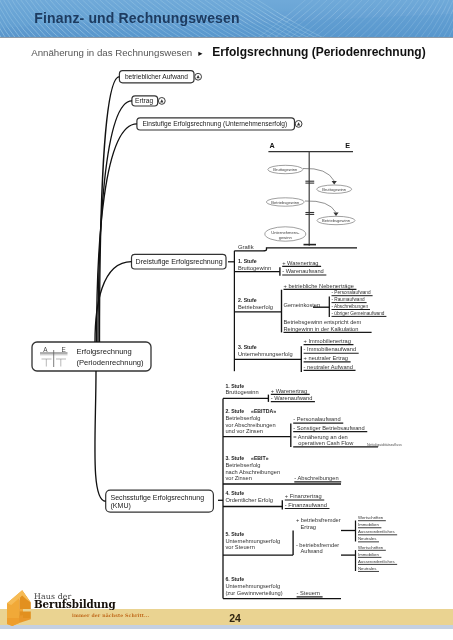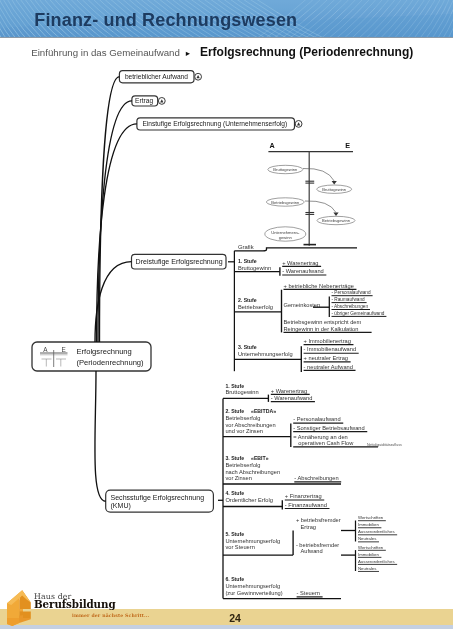--- a/index.html
+++ b/index.html
@@ -2,21 +2,21 @@
 <html><head>
 <meta charset="utf-8">
 <style>
 html,body{margin:0;padding:0;background:#ffffff;}
 body{width:453px;height:640px;font-family:"Liberation Sans",sans-serif;overflow:hidden;}
 .page{position:relative;width:453px;height:640px;background:#fff;overflow:hidden;}
 
 
 .banner{position:absolute;left:0;top:0;width:453px;height:38px;overflow:hidden;background:#5e9fd4;}
 .banner svg{position:absolute;left:0;top:0;}
-.banner-title{position:absolute;left:34.3px;top:9.6px;font-size:18px;font-weight:bold;color:#1d3b60;letter-spacing:.15px;}
+.banner-title{position:absolute;left:34.3px;top:9.6px;font-size:14px;font-weight:bold;color:#1d3b60;letter-spacing:.15px;}
 .banner-rule{position:absolute;left:0;top:37px;width:453px;height:1px;background:#8c99a6;}
 
 
 .crumb{position:absolute;left:31.2px;top:45.2px;font-size:9.7px;color:#555;white-space:nowrap;}
 .crumb .sep{color:#111;font-size:8.5px;padding:0 9.8px 0 6px;position:relative;top:-0.5px;}
 .crumb .cur{color:#111;font-weight:bold;font-size:12px;}
 
 
 .map{position:absolute;left:0;top:58px;}
 
@@ -148,21 +148,21 @@
           <path d="M 470 -358 A 486 486 0 0 1 -16 128"></path>
           <path d="M 470 -370 A 498 498 0 0 1 -28 128"></path>
         </g>
       <path d="M0 28 C 110 22 250 10 453 6 L453 0 L0 0 Z" fill="#6ea8d8" opacity="0.35"></path>
       <path d="M0 38 C 120 33 260 22 453 14 L453 38 Z" fill="#5a9ccf" opacity="0.3"></path>
     </svg>
     <div class="banner-title">Finanz- und Rechnungswesen</div>
   </div>
   <div class="banner-rule"></div>
 
-  <div class="crumb"><span>Einführung in das Gemeinaufwand</span><span class="sep">▸</span><span class="cur">Erfolgsrechnung (Periodenrechnung)</span></div>
+  <div class="crumb"><span>Annäherung in das Rechnungswesen</span><span class="sep">▸</span><span class="cur">Erfolgsrechnung (Periodenrechnung)</span></div>
 
   <svg class="map" id="map" width="453" height="560" viewBox="0 0 453 560">
       <rect x="32" y="284" width="119" height="29" rx="5" ry="5" fill="#fff" stroke="#333" stroke-width="1.3"></rect>
       <g>
         <path d="M40 295 h27.5" fill="none" stroke="#555" stroke-width="0.95" stroke-linecap="butt"></path>
         <path d="M40 296.8 h27.5" fill="none" stroke="#888" stroke-width="0.55" stroke-linecap="butt"></path>
         <path d="M53.7 292 v17" fill="none" stroke="#666" stroke-width="0.85" stroke-linecap="butt"></path>
         <path d="M41.5 301 h10" fill="none" stroke="#888" stroke-width="0.6" stroke-linecap="butt"></path>
         <path d="M46.3 301 v7.5" fill="none" stroke="#888" stroke-width="0.6" stroke-linecap="butt"></path>
         <path d="M56 301 h10" fill="none" stroke="#888" stroke-width="0.6" stroke-linecap="butt"></path>

